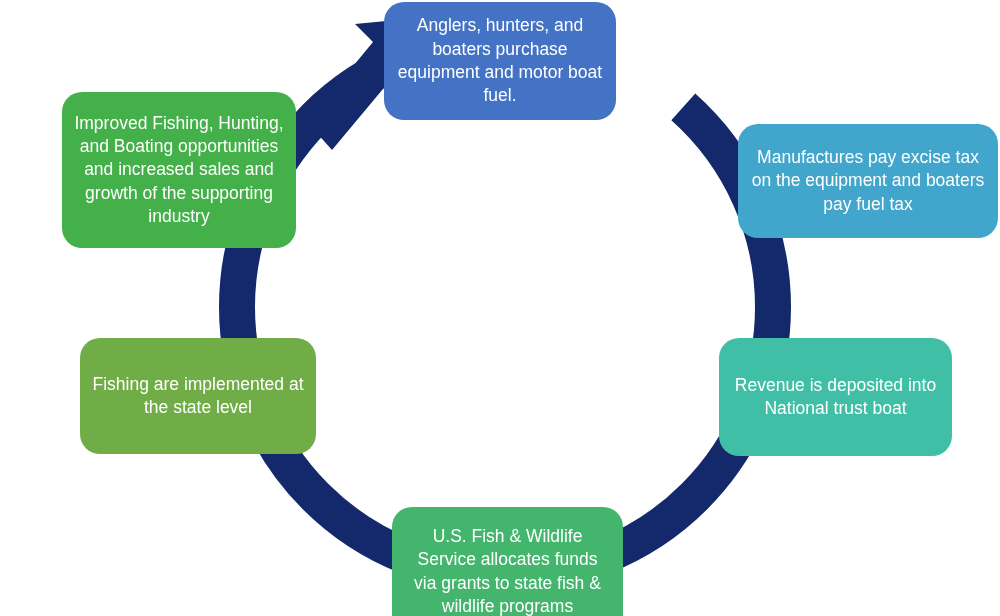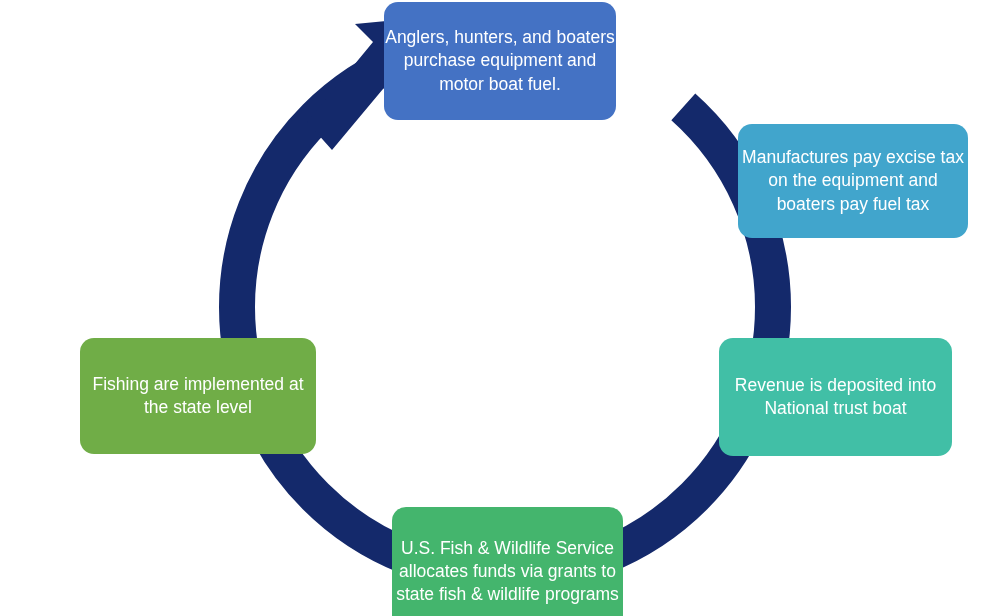--- a/index.html
+++ b/index.html
@@ -22,40 +22,40 @@
   #ring-svg {
     position: absolute;
     left: 0;
     top: 0;
     width: 1000px;
     height: 616px;
   }
   .node {
     position: absolute;
     box-sizing: border-box;
-    border-radius: 14px;
+    border-radius: 20px;
     display: flex;
     align-items: center;
     justify-content: center;
     text-align: center;
     color: #ffffff;
     font-size: 17.5px;
     line-height: 1.33;
-    padding: 8px 0;
+    padding: 8px 12px;
     z-index: 5;
   }
   .node .node-text {
     display: block;
     width: 100%;
     white-space: pre-line;
   }
 
   
   #node-purchase   { left: 384px; top: 2px;   width: 232px; height: 118px; }
-  #node-excise     { left: 738px; top: 124px; width: 230px; height: 114px; }
+  #node-excise     { left: 738px; top: 124px; width: 260px; height: 114px; }
   #node-revenue    { left: 719px; top: 338px; width: 233px; height: 118px; }
   #node-allocate   { left: 392px; top: 487px; width: 231px; height: 129px; margin-top: 20px; }
   #node-implement  { left: 80px;  top: 338px; width: 236px; height: 116px; }
   #node-improved   { left: 62px;  top: 92px;  width: 234px; height: 156px; }
 </style>
 </head>
 <body>
 
 <div id="diagram">
 
@@ -96,14 +96,17 @@
   </div>
 
   <div class="node" id="node-allocate" style="background:#44b56d;">
     <span class="node-text">U.S. Fish &amp; Wildlife Service allocates funds via grants to state fish &amp; wildlife programs</span>
   </div>
 
   <div class="node" id="node-implement" style="background:#70ad47;">
     <span class="node-text">Fishing are implemented at the state level</span>
   </div>
 
+  <div class="node" id="node-improved" style="background:#43b049;">
+    <span class="node-text">Improved Fishing, Hunting, and Boating opportunities and increased sales and growth of the supporting industry</span>
+  </div>
 
 </div>
 
 </body></html>

